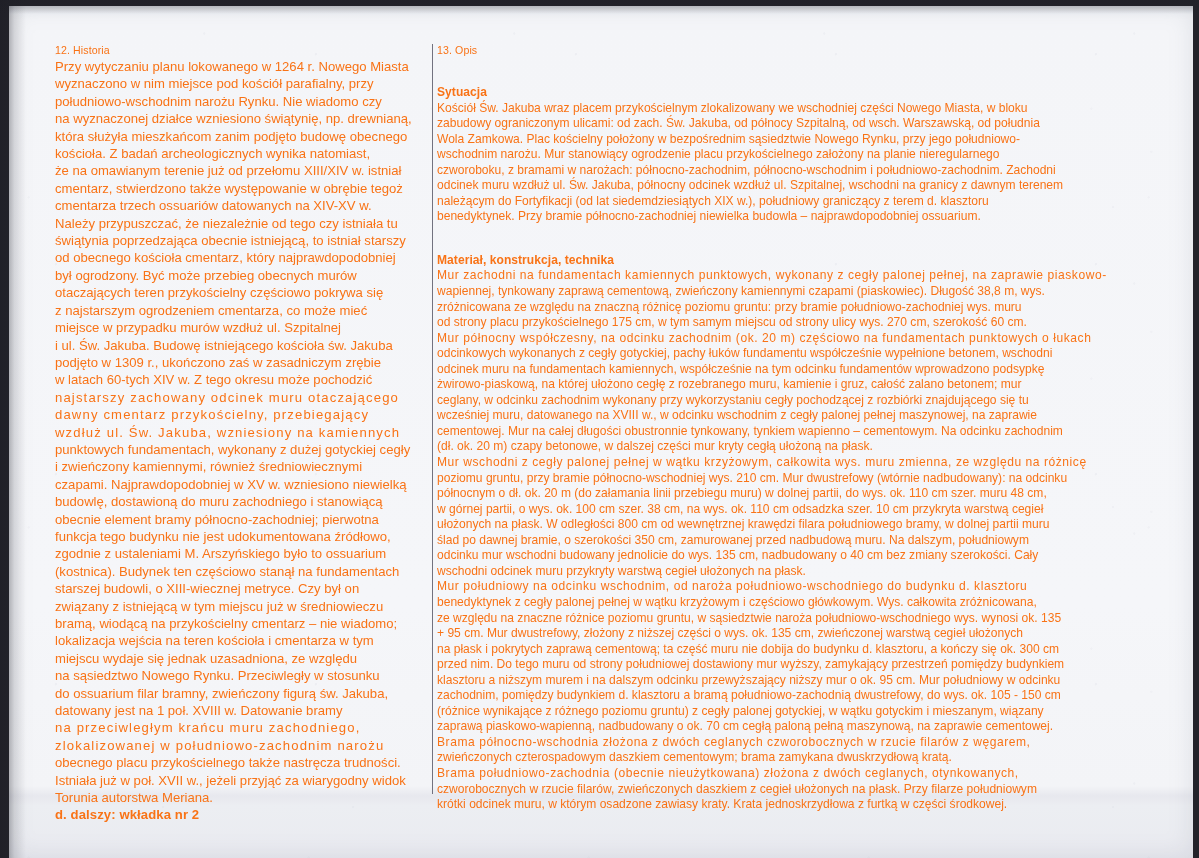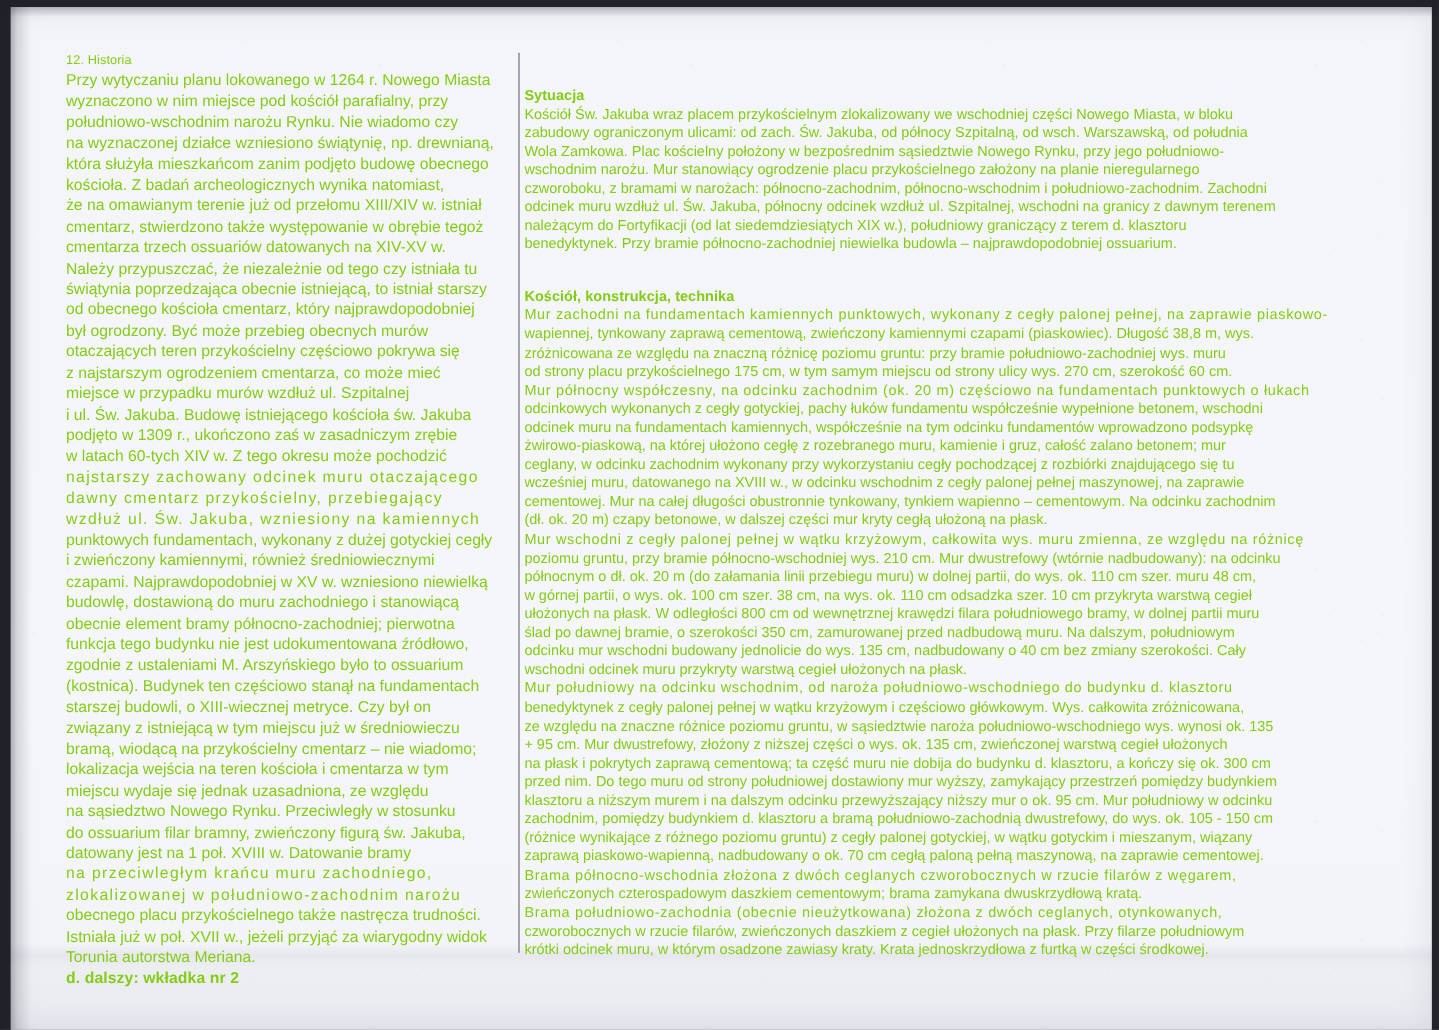--- a/index.html
+++ b/index.html
@@ -74,21 +74,21 @@
     background: linear-gradient(180deg, rgba(30,30,38,.40) 0%, rgba(30,30,38,0) 100%);
     pointer-events: none;
   }
 
   
   #content {
     position: absolute;
     left: 0; top: 0;
     width: 1199px;
     height: 858px;
-    color: #84cc16;
+    color: #f97316;
   }
 
   .col {
     position: absolute;
     top: 44px;
   }
 
   
   #col-left {
     left: 55px;
@@ -158,24 +158,25 @@
 
     <div id="col-rule"></div>
 
     <div class="col" id="col-left">
       <div class="section-no">12. Historia</div>
       <div class="para" id="left-body"><div class="line">Przy wytyczaniu planu lokowanego w 1264 r. Nowego Miasta</div><div class="line">wyznaczono w nim miejsce pod kościół parafialny, przy</div><div class="line">południowo-wschodnim narożu Rynku. Nie wiadomo czy</div><div class="line">na wyznaczonej działce wzniesiono świątynię, np. drewnianą,</div><div class="line">która służyła mieszkańcom zanim podjęto budowę obecnego</div><div class="line">kościoła. Z badań archeologicznych wynika natomiast,</div><div class="line">że na omawianym terenie już od przełomu XIII/XIV w. istniał</div><div class="line">cmentarz, stwierdzono także występowanie w obrębie tegoż</div><div class="line">cmentarza trzech ossuariów datowanych na XIV-XV w.</div><div class="line">Należy przypuszczać, że niezależnie od tego czy istniała tu</div><div class="line">świątynia poprzedzająca obecnie istniejącą, to istniał starszy</div><div class="line">od obecnego kościoła cmentarz, który najprawdopodobniej</div><div class="line">był ogrodzony. Być może przebieg obecnych murów</div><div class="line">otaczających teren przykościelny częściowo pokrywa się</div><div class="line">z najstarszym ogrodzeniem cmentarza, co może mieć</div><div class="line">miejsce w przypadku murów wzdłuż ul. Szpitalnej</div><div class="line">i ul. Św. Jakuba. Budowę istniejącego kościoła św. Jakuba</div><div class="line">podjęto w 1309 r., ukończono zaś w zasadniczym zrębie</div><div class="line">w latach 60-tych XIV w. Z tego okresu może pochodzić</div><div class="line tracked">najstarszy zachowany odcinek muru otaczającego</div><div class="line tracked">dawny cmentarz przykościelny, przebiegający</div><div class="line tracked">wzdłuż ul. Św. Jakuba, wzniesiony na kamiennych</div><div class="line">punktowych fundamentach, wykonany z dużej gotyckiej cegły</div><div class="line">i zwieńczony kamiennymi, również średniowiecznymi</div><div class="line">czapami. Najprawdopodobniej w XV w. wzniesiono niewielką</div><div class="line">budowlę, dostawioną do muru zachodniego i stanowiącą</div><div class="line">obecnie element bramy północno-zachodniej; pierwotna</div><div class="line">funkcja tego budynku nie jest udokumentowana źródłowo,</div><div class="line">zgodnie z ustaleniami M. Arszyńskiego było to ossuarium</div><div class="line">(kostnica). Budynek ten częściowo stanął na fundamentach</div><div class="line">starszej budowli, o XIII-wiecznej metryce. Czy był on</div><div class="line">związany z istniejącą w tym miejscu już w średniowieczu</div><div class="line">bramą, wiodącą na przykościelny cmentarz – nie wiadomo;</div><div class="line">lokalizacja wejścia na teren kościoła i cmentarza w tym</div><div class="line">miejscu wydaje się jednak uzasadniona, ze względu</div><div class="line">na sąsiedztwo Nowego Rynku. Przeciwległy w stosunku</div><div class="line">do ossuarium filar bramny, zwieńczony figurą św. Jakuba,</div><div class="line">datowany jest na 1 poł. XVIII w. Datowanie bramy</div><div class="line tracked">na przeciwległym krańcu muru zachodniego,</div><div class="line tracked">zlokalizowanej w południowo-zachodnim narożu</div><div class="line">obecnego placu przykościelnego także nastręcza trudności.</div><div class="line">Istniała już w poł. XVII w., jeżeli przyjąć za wiarygodny widok</div><div class="line">Torunia autorstwa Meriana.</div></div>
       <div class="footnote">d. dalszy: wkładka nr 2</div>
     </div>
 
     <div class="col" id="col-right">
+      <div class="section-no">13. Opis</div>
 
       <div id="right-blocks">
           <div class="subhead">Sytuacja</div>
           <div class="para"><div class="line">Kościół Św. Jakuba wraz placem przykościelnym zlokalizowany we wschodniej części Nowego Miasta, w bloku</div><div class="line">zabudowy ograniczonym ulicami: od zach. Św. Jakuba, od północy Szpitalną, od wsch. Warszawską, od południa</div><div class="line">Wola Zamkowa. Plac kościelny położony w bezpośrednim sąsiedztwie Nowego Rynku, przy jego południowo-</div><div class="line">wschodnim narożu. Mur stanowiący ogrodzenie placu przykościelnego założony na planie nieregularnego</div><div class="line">czworoboku, z bramami w narożach: północno-zachodnim, północno-wschodnim i południowo-zachodnim. Zachodni</div><div class="line">odcinek muru wzdłuż ul. Św. Jakuba, północny odcinek wzdłuż ul. Szpitalnej, wschodni na granicy z dawnym terenem</div><div class="line">należącym do Fortyfikacji (od lat siedemdziesiątych XIX w.), południowy graniczący z terem d. klasztoru</div><div class="line">benedyktynek. Przy bramie północno-zachodniej niewielka budowla – najprawdopodobniej ossuarium.</div></div>
-          <div class="subhead">Kościół, konstrukcja, technika</div>
+          <div class="subhead">Materiał, konstrukcja, technika</div>
           <div class="para"><div class="line tracked-sm">Mur zachodni na fundamentach kamiennych punktowych, wykonany z cegły palonej pełnej, na zaprawie piaskowo-</div><div class="line">wapiennej, tynkowany zaprawą cementową, zwieńczony kamiennymi czapami (piaskowiec). Długość 38,8 m, wys.</div><div class="line">zróżnicowana ze względu na znaczną różnicę poziomu gruntu: przy bramie południowo-zachodniej wys. muru</div><div class="line">od strony placu przykościelnego 175 cm, w tym samym miejscu od strony ulicy wys. 270 cm, szerokość 60 cm.</div><div class="line tracked-sm">Mur północny współczesny, na odcinku zachodnim (ok. 20 m) częściowo na fundamentach punktowych o łukach</div><div class="line">odcinkowych wykonanych z cegły gotyckiej, pachy łuków fundamentu współcześnie wypełnione betonem, wschodni</div><div class="line">odcinek muru na fundamentach kamiennych, współcześnie na tym odcinku fundamentów wprowadzono podsypkę</div><div class="line">żwirowo-piaskową, na której ułożono cegłę z rozebranego muru, kamienie i gruz, całość zalano betonem; mur</div><div class="line">ceglany, w odcinku zachodnim wykonany przy wykorzystaniu cegły pochodzącej z rozbiórki znajdującego się tu</div><div class="line">wcześniej muru, datowanego na XVIII w., w odcinku wschodnim z cegły palonej pełnej maszynowej, na zaprawie</div><div class="line">cementowej. Mur na całej długości obustronnie tynkowany, tynkiem wapienno – cementowym. Na odcinku zachodnim</div><div class="line">(dł. ok. 20 m) czapy betonowe, w dalszej części mur kryty cegłą ułożoną na płask.</div><div class="line tracked-sm">Mur wschodni z cegły palonej pełnej w wątku krzyżowym, całkowita wys. muru zmienna, ze względu na różnicę</div><div class="line">poziomu gruntu, przy bramie północno-wschodniej wys. 210 cm. Mur dwustrefowy (wtórnie nadbudowany): na odcinku</div><div class="line">północnym o dł. ok. 20 m (do załamania linii przebiegu muru) w dolnej partii, do wys. ok. 110 cm szer. muru 48 cm,</div><div class="line">w górnej partii, o wys. ok. 100 cm szer. 38 cm, na wys. ok. 110 cm odsadzka szer. 10 cm przykryta warstwą cegieł</div><div class="line">ułożonych na płask. W odległości 800 cm od wewnętrznej krawędzi filara południowego bramy, w dolnej partii muru</div><div class="line">ślad po dawnej bramie, o szerokości 350 cm, zamurowanej przed nadbudową muru. Na dalszym, południowym</div><div class="line">odcinku mur wschodni budowany jednolicie do wys. 135 cm, nadbudowany o 40 cm bez zmiany szerokości. Cały</div><div class="line">wschodni odcinek muru przykryty warstwą cegieł ułożonych na płask.</div><div class="line tracked-sm">Mur południowy na odcinku wschodnim, od naroża południowo-wschodniego do budynku d. klasztoru</div><div class="line">benedyktynek z cegły palonej pełnej w wątku krzyżowym i częściowo główkowym. Wys. całkowita zróżnicowana,</div><div class="line">ze względu na znaczne różnice poziomu gruntu, w sąsiedztwie naroża południowo-wschodniego wys. wynosi ok. 135</div><div class="line">+ 95 cm. Mur dwustrefowy, złożony z niższej części o wys. ok. 135 cm, zwieńczonej warstwą cegieł ułożonych</div><div class="line">na płask i pokrytych zaprawą cementową; ta część muru nie dobija do budynku d. klasztoru, a kończy się ok. 300 cm</div><div class="line">przed nim. Do tego muru od strony południowej dostawiony mur wyższy, zamykający przestrzeń pomiędzy budynkiem</div><div class="line">klasztoru a niższym murem i na dalszym odcinku przewyższający niższy mur o ok. 95 cm. Mur południowy w odcinku</div><div class="line">zachodnim, pomiędzy budynkiem d. klasztoru a bramą południowo-zachodnią dwustrefowy, do wys. ok. 105 - 150 cm</div><div class="line">(różnice wynikające z różnego poziomu gruntu) z cegły palonej gotyckiej, w wątku gotyckim i mieszanym, wiązany</div><div class="line">zaprawą piaskowo-wapienną, nadbudowany o ok. 70 cm cegłą paloną pełną maszynową, na zaprawie cementowej.</div><div class="line tracked-sm">Brama północno-wschodnia złożona z dwóch ceglanych czworobocznych w rzucie filarów z węgarem,</div><div class="line">zwieńczonych czterospadowym daszkiem cementowym; brama zamykana dwuskrzydłową kratą.</div><div class="line tracked-sm">Brama południowo-zachodnia (obecnie nieużytkowana) złożona z dwóch ceglanych, otynkowanych,</div><div class="line">czworobocznych w rzucie filarów, zwieńczonych daszkiem z cegieł ułożonych na płask. Przy filarze południowym</div><div class="line">krótki odcinek muru, w którym osadzone zawiasy kraty. Krata jednoskrzydłowa z furtką w części środkowej.</div></div>
         </div>
 
     </div>
 
   </div>
 </div>
 
 </body></html>

